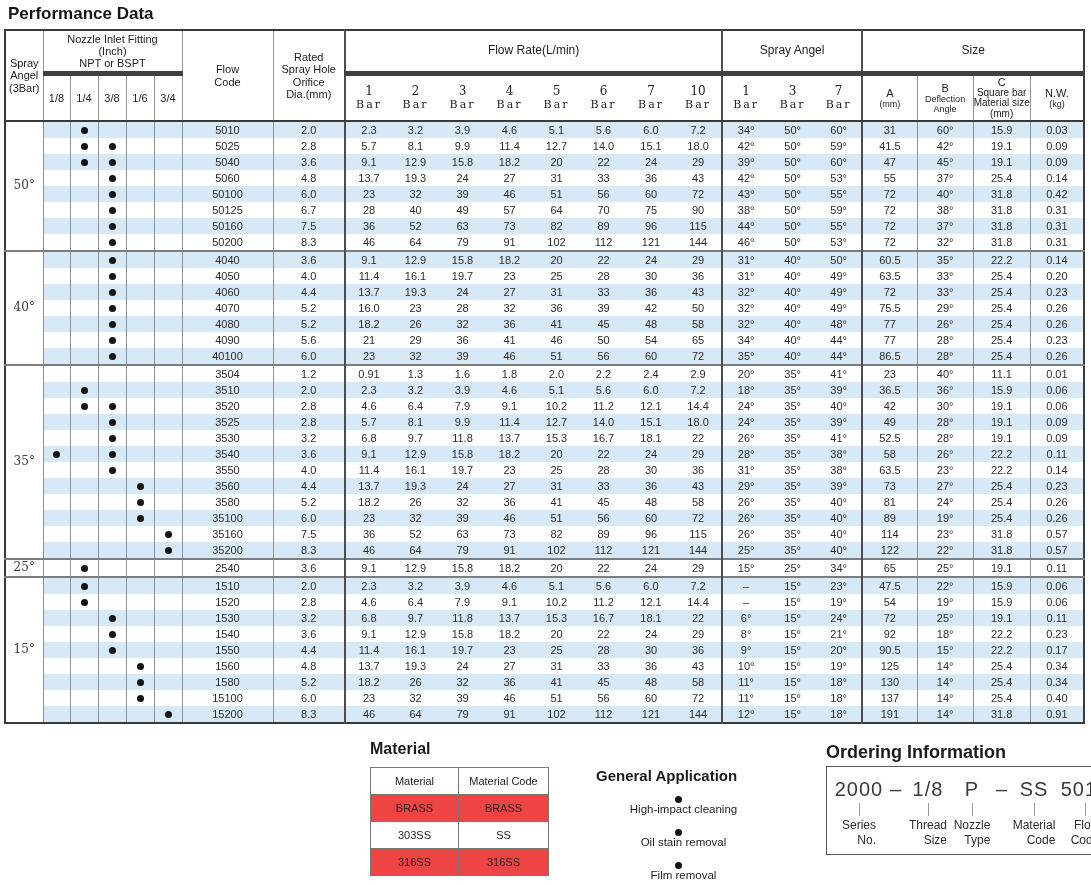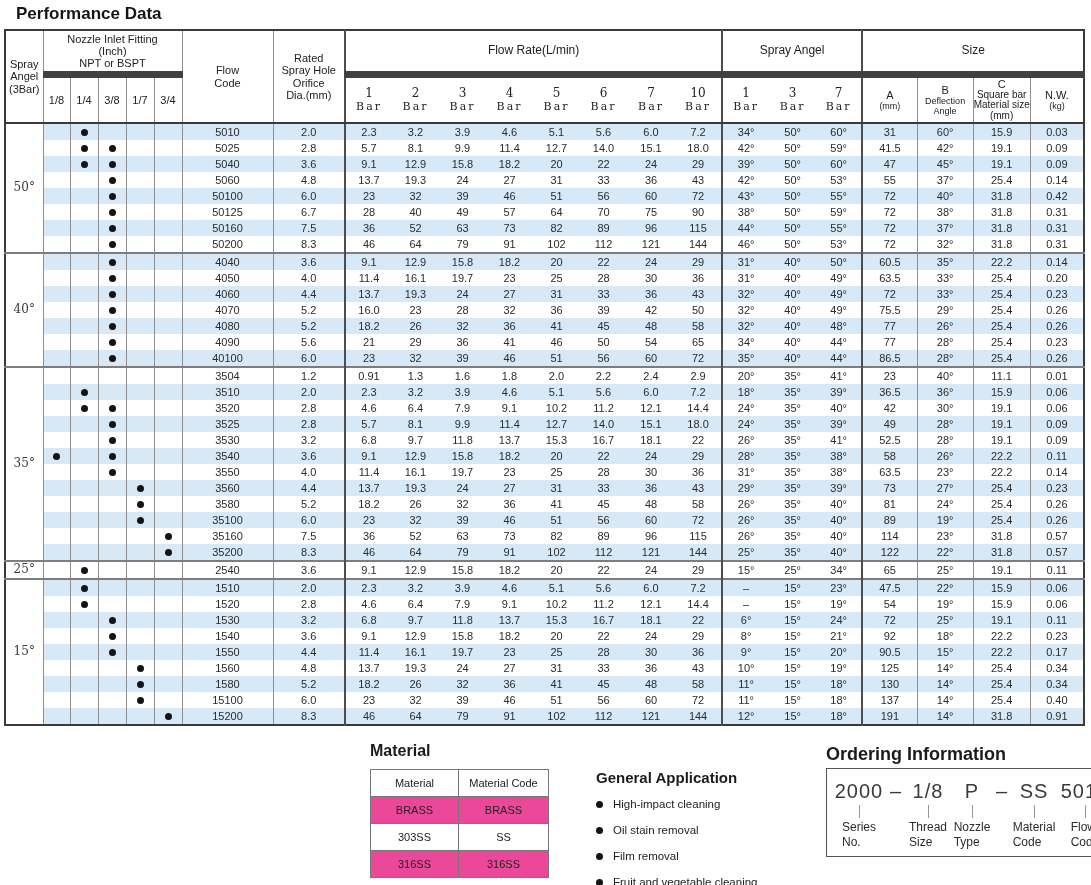--- a/index.html
+++ b/index.html
@@ -1,30 +1,30 @@
 <!DOCTYPE html>
 <html><head>
 <meta charset="utf-8">
 <style>
   html,body{margin:0;padding:0;background:#fff;}
   body{width:1091px;height:885px;font-family:"Liberation Sans",sans-serif;color:#222;overflow:hidden;}
   .page{position:relative;padding:2px 4px;}
-  .title{font-size:17px;font-weight:bold;color:#151515;margin:2px 0 5px 12px;font-family:"Liberation Sans",sans-serif;}
+  .title{font-size:17px;font-weight:bold;color:#151515;margin:2px 0 5px 4px;font-family:"Liberation Sans",sans-serif;}
   table.perf{border-collapse:collapse;table-layout:fixed;width:1081px;border:2px solid #3a3a3a;}
   .perf th,.perf td{padding:0;margin:0;text-align:center;vertical-align:middle;font-weight:normal;
     font-size:11px;line-height:1.12;overflow:hidden;white-space:nowrap;}
   
   .bl{border-left:1px solid #8f8f8f;}
   .bls{border-left:2px solid #4d4d4d;}
   
   .perf thead th{background:#fff;}
   .perf thead tr:first-child th{height:40px;}
   .perf thead tr:last-child th{height:44px;border-bottom:2px solid #3a3a3a;}
   .perf thead th[rowspan]{border-bottom:2px solid #3a3a3a;}
-  th.sect{border-bottom:7px solid #404040;}
+  th.sect{border-bottom:5px solid #404040;}
   .hl{display:block;font-size:11px;}
   .frac{font-size:12px;}
   .barnum{display:block;font-family:"DejaVu Serif",serif;font-size:12px;}
   .barword{display:block;font-family:"DejaVu Serif",serif;font-size:11px;letter-spacing:2px;}
   .szA{display:block;font-size:11px;}
   .szsub{display:block;font-size:9px;}
   .szsub2{display:block;font-size:10px;line-height:1.05;}
   
   .perf tbody td{height:16px;background:#fff;}
   .perf tbody tr.alt td{background:#d7e9f7;}
@@ -33,32 +33,32 @@
   td.glabel{background:#fff !important;font-family:"DejaVu Serif",serif;font-size:12px;color:#3b3b3b;}
   .dot{display:inline-block;width:7px;height:7px;border-radius:50%;background:#141414;vertical-align:middle;}
   td.num{font-size:11px;color:#2b2b2b;}
   
   .bottom{position:relative;height:168px;}
   .sec-title{font-weight:bold;color:#1b1b1b;}
   .material-block{position:absolute;left:366px;top:16px;width:190px;}
   .material-block .sec-title{font-size:16px;margin-bottom:9px;}
   table.mat{border-collapse:collapse;border:1px solid #555;table-layout:fixed;width:178px;}
   table.mat td{border:1px solid #777;text-align:center;font-size:11px;height:24px;background:#fff;}
-  table.mat tr.alt td{background:#ec4899;}
+  table.mat tr.alt td{background:#ef4444;}
   .app-block{position:absolute;left:592px;top:14px;width:175px;margin-top:29px;}
   .app-block .sec-title{font-size:15px;margin-bottom:12px;}
-  .app-item{display:flex;align-items:center;margin-bottom:14px;font-size:11.5px;color:#1d1d1d;}
+  .app-item{display:flex;align-items:center;margin-bottom:14px;font-size:11.5px;color:#1d1d1d;flex-direction:column;}
   .app-dot{width:7px;height:7px;border-radius:50%;background:#141414;margin-right:10px;flex:0 0 auto;}
   .order-block{position:absolute;left:778px;top:18px;width:300px;margin-left:44px;}
   .order-block .sec-title{font-size:18px;margin-bottom:3px;}
   .order-box{border:1.5px solid #555;padding:11px 4px 6px 4px;}
   .ogrid{display:grid;grid-template-columns:56px 18px 46px 42px 18px 46px 56px;align-items:center;justify-items:center;}
   .code-part{font-size:20px;color:#3a3a3a;letter-spacing:1px;}
   .tick{width:1px;height:13px;background:#999;margin:2px 0;}
-  .olabel{font-size:12px;color:#2c2c2c;text-align:left;line-height:1.25;}
+  .olabel{font-size:12px;color:#2c2c2c;text-align:right;line-height:1.25;}
 </style>
 </head>
 <body>
 
 <div class="page">
   <div class="title">Performance Data</div>
 
   <table class="perf">
     <colgroup>
       <col style="width:38px">
@@ -114,21 +114,21 @@
           <span>Spray  Angel</span>
         </th>
         <th colspan="4" class="bls sect" style="font-size:12px;">
           <span>Size</span>
         </th>
       </tr>
       <tr id="subhead">
           <th class="bl frac">1/8</th>
           <th class="bl frac">1/4</th>
           <th class="bl frac">3/8</th>
-          <th class="bl frac">1/7</th>
+          <th class="bl frac">1/6</th>
           <th class="bl frac">3/4</th>
           <th class="bls">
             <span class="barnum">1</span>
             <span class="barword">Bar</span>
           </th>
           <th class="">
             <span class="barnum">2</span>
             <span class="barword">Bar</span>
           </th>
           <th class="">

